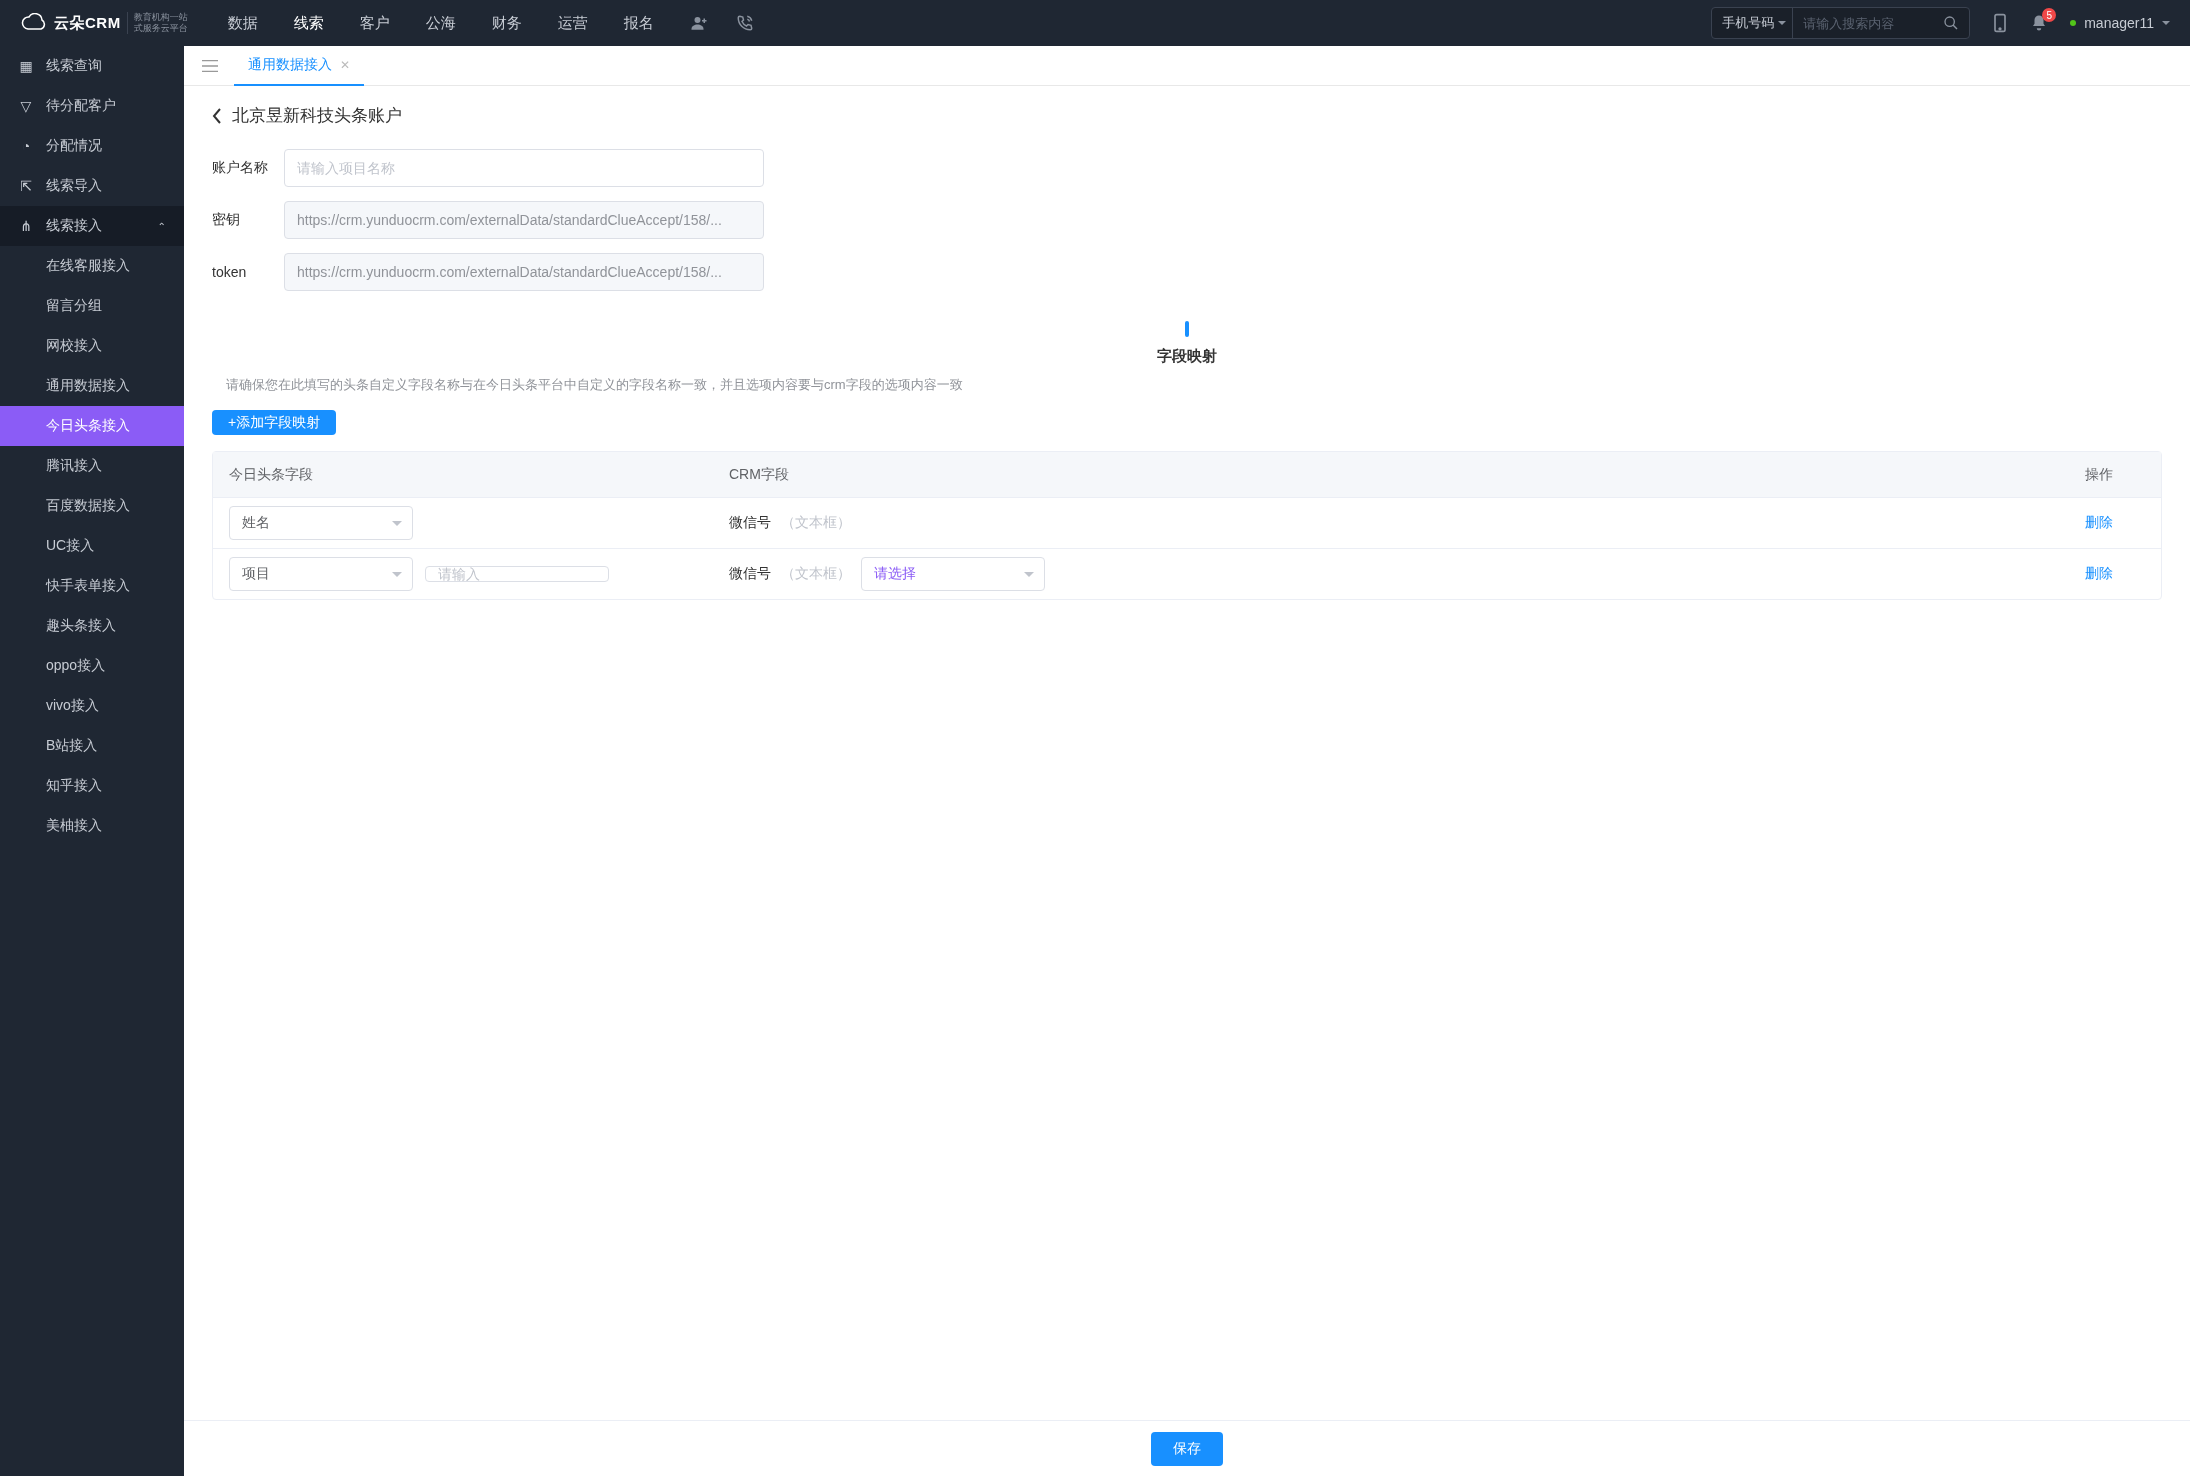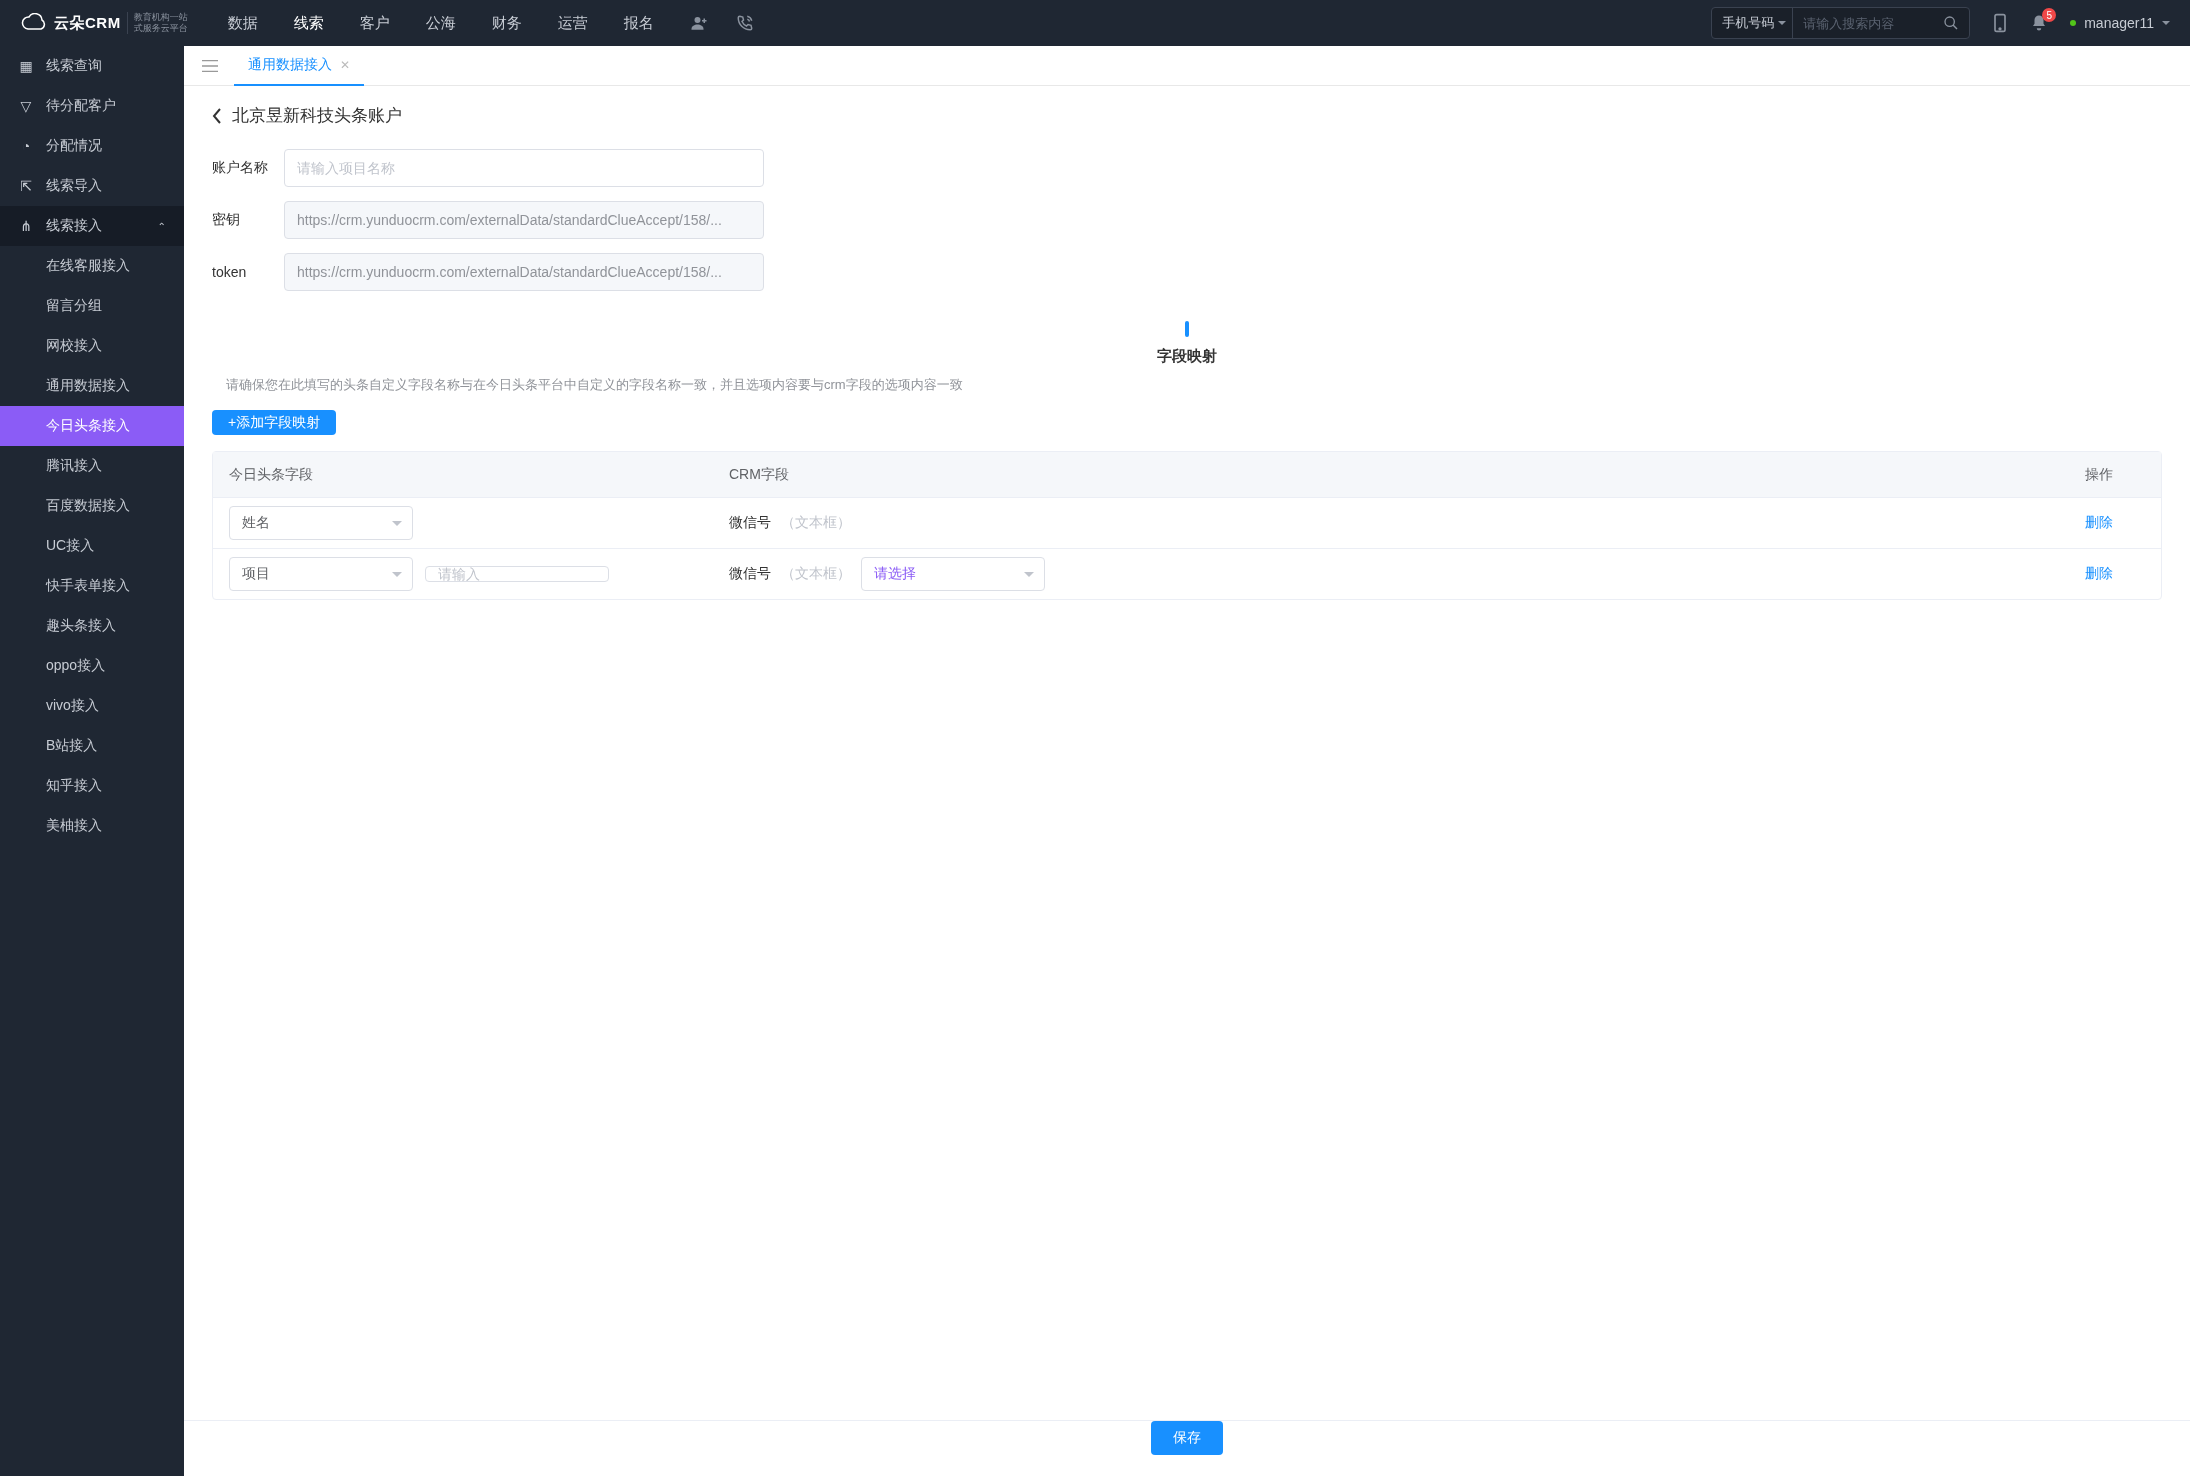--- a/index.html
+++ b/index.html
@@ -72,21 +72,21 @@
 .td3 { flex: 0 0 60px; text-align: left; }
 .select-box { height: 34px; border: 1px solid #dcdfe6; border-radius: 4px; padding: 0 28px 0 12px; min-width: 184px; display: flex; align-items: center; font-size: 14px; color: #606266; position: relative; cursor: pointer; background: #fff; }
 .select-box::after { content: ''; position: absolute; right: 10px; top: 50%; margin-top: -2px; border: 5px solid transparent; border-top-color: #c0c4cc; }
 .select-box.placeholder { color: #8b5cf6; }
 .small-input { height: 16px; border: 1px solid #dcdfe6; border-radius: 4px; padding: 0 12px; width: 184px; font-size: 14px; outline: none; }
 .small-input::placeholder { color: #c0c4cc; }
 .crm-label { font-size: 14px; color: #333; }
 .crm-hint { color: #c0c4cc; }
 .link-btn { color: #1890ff; cursor: pointer; font-size: 14px; }
 
-.footer { position: fixed; bottom: 0; left: 184px; right: 0; height: 56px; background: #fff; display: flex; justify-content: center; border-top: 1px solid #ebeef5; }
+.footer { position: fixed; bottom: 0; left: 184px; right: 0; height: 56px; background: #fff; display: flex; align-items: center; justify-content: center; border-top: 1px solid #ebeef5; }
 .save-btn { background: #1890ff; color: #fff; border: none; border-radius: 4px; height: 34px; padding: 0 22px; font-size: 14px; cursor: pointer; }
 
 svg { display: block; }
 </style>
 </head>
 <body>
 
 <div class="header">
   <div class="logo">
     <span class="logo-icon">

